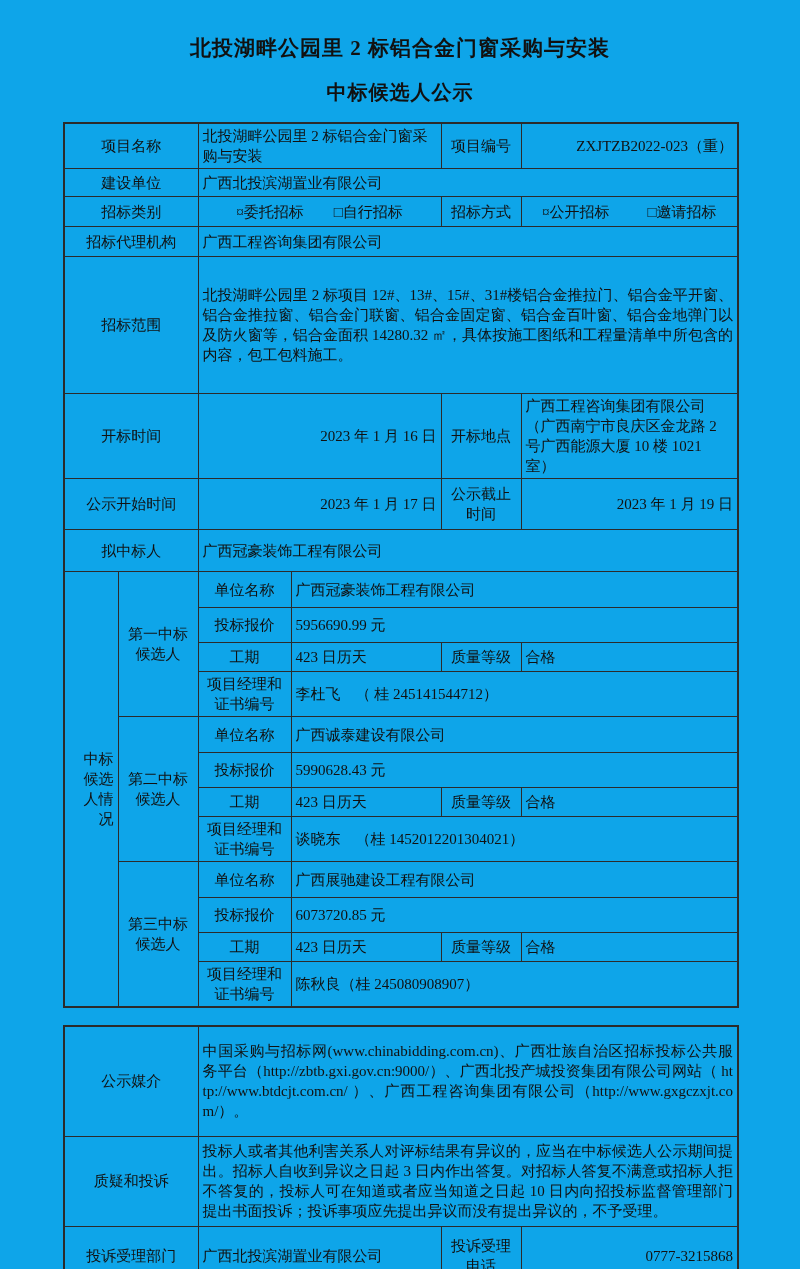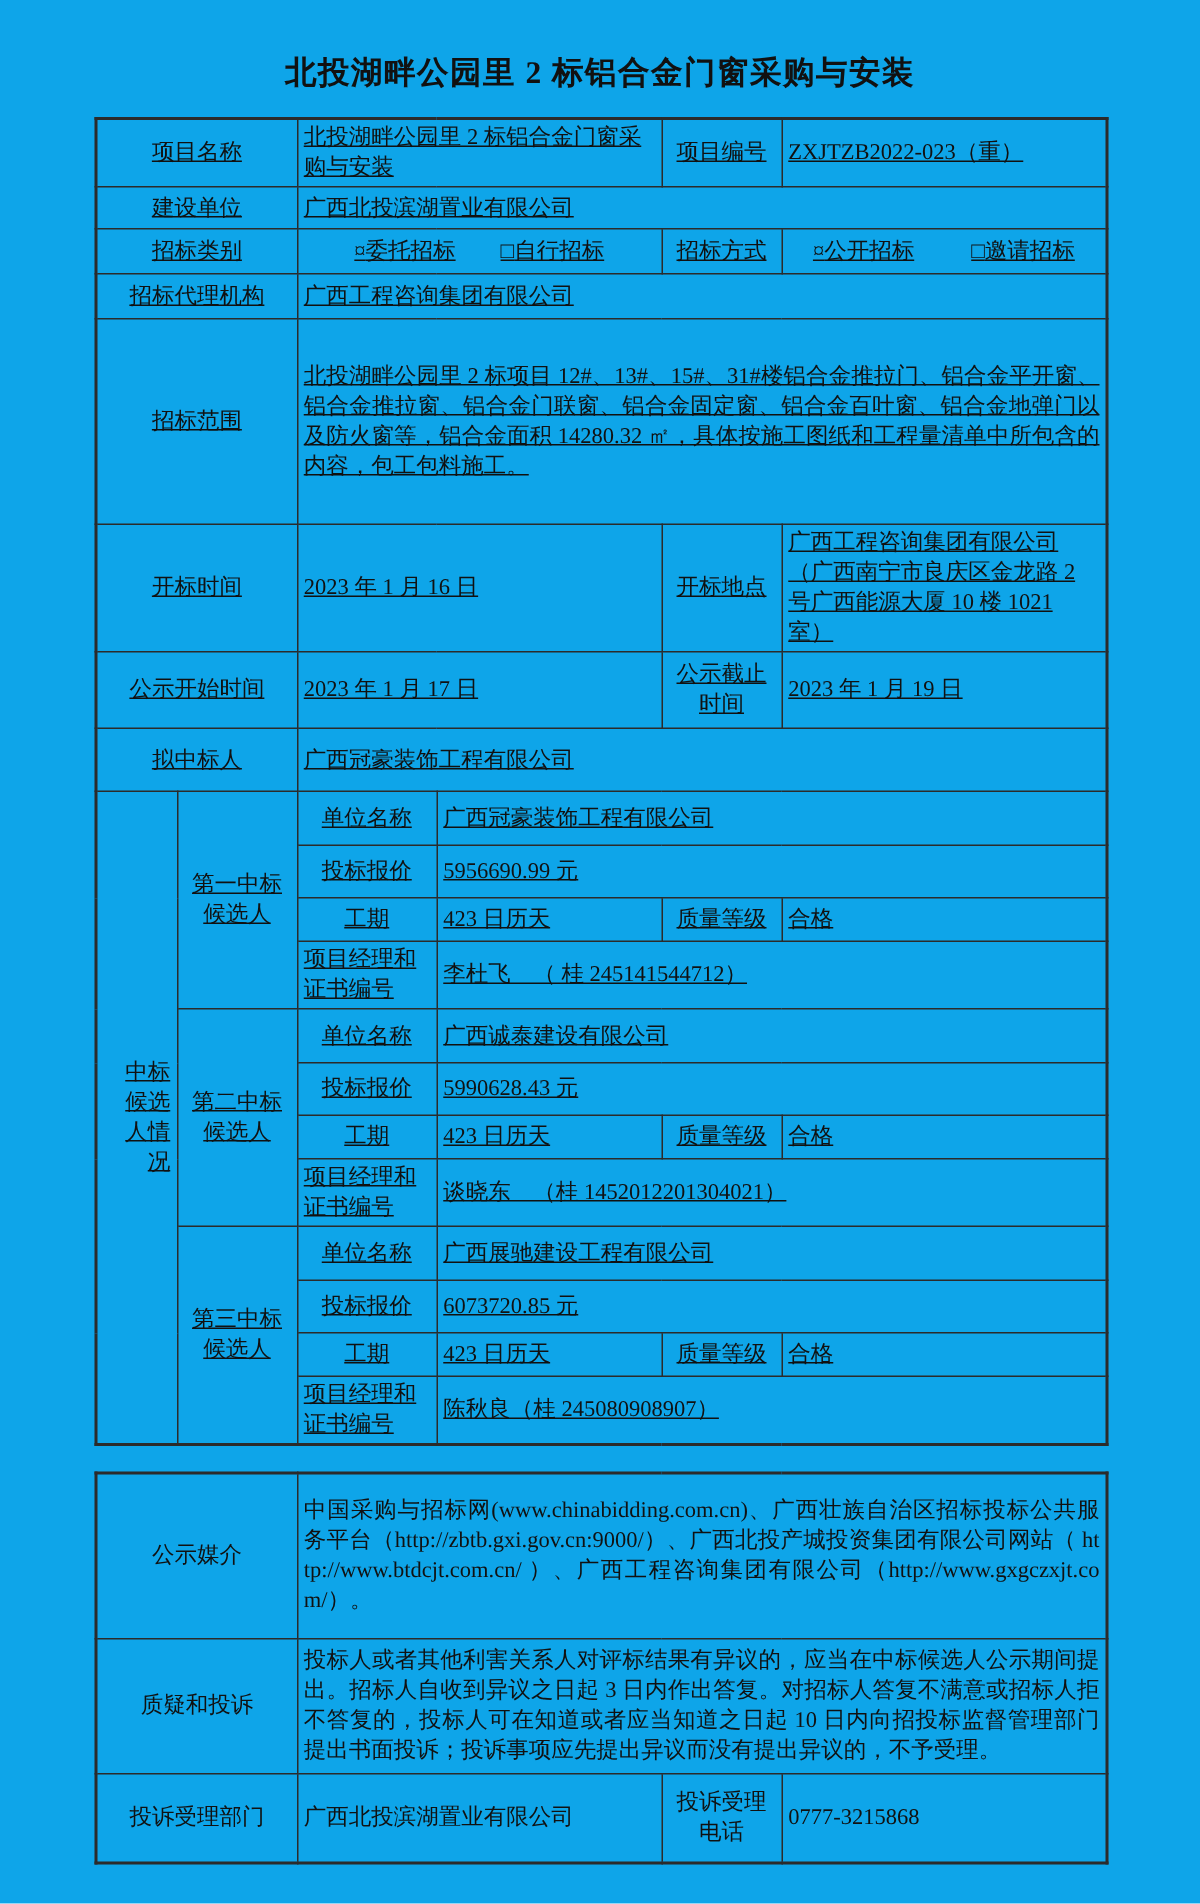--- a/index.html
+++ b/index.html
@@ -26,64 +26,65 @@
   }
   table.doc td {
     border: 1px solid #2b2b2b;
     font-size: 15px;
     line-height: 20px;
     color: #111111;
     padding: 2px 4px;
     vertical-align: middle;
     word-break: break-all;
   }
-  #main-table { margin-top: 16px; text-decoration: underline; }
+  #main-table { margin-top: 16px; }
   #footer-table { margin-top: 17px; }
 
   
   .r1 { height: 42px; } .r2 { height: 28px; } .r3 { height: 30px; }
   .r4 { height: 30px; } .r5 { height: 137px; } .r6 { height: 62px; }
   .r7 { height: 51px; } .r8 { height: 42px; margin-left: 21px; }
   .ca { height: 36px; } .cb { height: 35px; } .cc { height: 29px; padding-left: 17px; } .cd { height: 40px; }
   
   .f1 { height: 110px; } .f2 { height: 90px; } .f3 { height: 60px; }
 
   .lbl { text-align: center; padding: 2px 2px; }
   .val { text-align: left; padding-left: 10px; padding-right: 8px; }
-  .ctr { text-align: left; }
+  .ctr { text-align: right; }
   .scope-text {
     line-height: 43px;
     text-align: justify;
     padding-left: 12px; padding-right: 10px; margin-left: 16px;
   }
   .media-text {
     line-height: 36px;
     text-align: justify;
     padding-left: 12px; padding-right: 10px;
   }
   .objection-text {
     line-height: 22.5px;
     text-align: justify;
     padding-left: 12px; padding-right: 10px;
   }
   .place-text { line-height: 21px; padding-left: 8px; padding-right: 6px; }
   .section-vert { padding: 2px 3px; line-height: 29px; text-align: right; }
   .rank-lbl { padding: 2px 8px; line-height: 29px; text-align: center; }
-  .mgr-lbl { padding: 2px 6px; line-height: 20px; text-align: left; }
+  .mgr-lbl { padding: 2px 6px; line-height: 20px; text-align: center; }
   .opts { display: flex; justify-content: center; align-items: center; gap: 30px; }
   .opts-narrow { gap: 38px; }
   .opt { white-space: nowrap; }
 </style>
 </head>
 <body>
 
 <div class="page">
 
   <div class="titles">
     <div class="title-line1">北投湖畔公园里 2 标铝合金门窗采购与安装</div>
+    <div class="title-line2">中标候选人公示</div>
   </div>
 
   <table class="doc" id="main-table">
     <colgroup>
       <col style="width:54px">
         <col style="width:80px">
         <col style="width:93px">
       <col style="width:150px">
         <col style="width:80px">
         <col style="width:217px">

